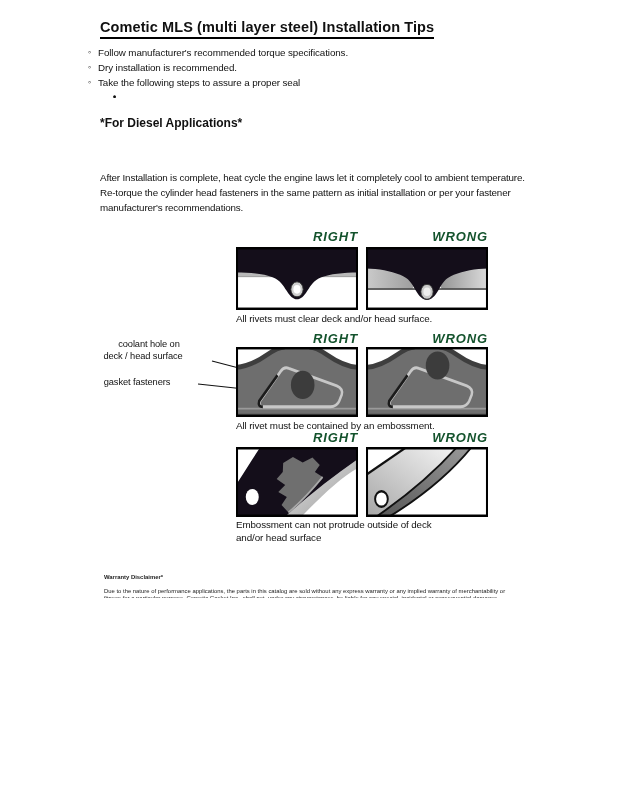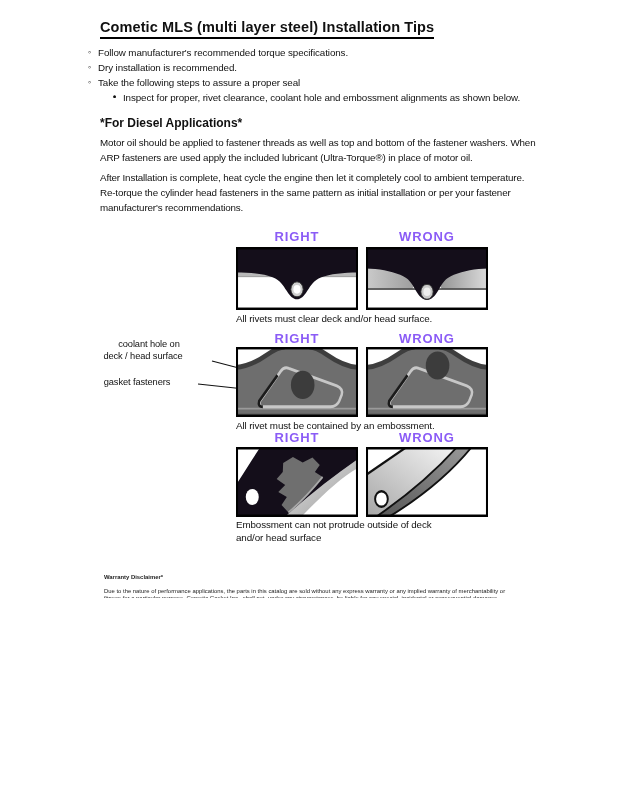--- a/index.html
+++ b/index.html
@@ -7,21 +7,21 @@
         font-family:"Liberation Sans",sans-serif;color:#111;}
   .title{position:absolute;left:100px;top:19px;font-size:14.5px;font-weight:bold;
          letter-spacing:.1px;border-bottom:2px solid #000;padding-bottom:2px;}
   .tips{position:absolute;left:88px;top:45px;width:446px;font-size:9.8px;letter-spacing:-.1px;}
   .tip{position:relative;padding-left:10px;line-height:15px;}
   .tip .mk{position:absolute;left:0;top:0;font-size:9px;}
   .tip.sub{margin-left:25px;}
   .diesel-h{position:absolute;left:100px;top:116px;font-size:12px;font-weight:bold;}
   .para{position:absolute;left:100px;width:436px;margin:0;font-size:9.8px;line-height:15px;letter-spacing:-.15px;}
   .p-a{top:135px}.p-b{top:170px}.p-c{top:216px}
-  .dlabel{position:absolute;font-size:13px;font-weight:600;letter-spacing:.9px;text-align:center;color:#8b5cf6;}
+  .dlabel{position:absolute;font-size:13px;font-weight:600;letter-spacing:.9px;text-align:right;color:#14532d;font-style:italic;}
   .dl-c1{left:236px;width:122px}.dl-c2{left:366px;width:122px}
   .dl-r1{top:229px}.dl-r2{top:331px}.dl-r3{top:430px}
   .dbox{position:absolute;display:block;}
   .dcaption{position:absolute;font-size:9.8px;line-height:12.5px;letter-spacing:-.1px;white-space:nowrap;}
   .cap1{left:236px;top:313px}.cap2{left:236px;top:420px}
   .cap3{left:236px;top:519px;width:215px;white-space:normal;}
   .ann{position:absolute;font-size:9.3px;letter-spacing:-.1px;text-align:center;color:#111;line-height:11px;}
   .ann-c1{left:89px;width:120px;top:339px}
   .ann-c2{left:77px;width:132px;top:351px}
   .ann-g{left:77px;width:120px;top:377px}
@@ -50,27 +50,25 @@
     </div>
     <div class="tip">
       <span class="mk">◦</span>
       <span>Take the following steps to assure a proper seal</span>
     </div>
     <div class="tip sub">
       <span class="mk">•</span>
     </div>
     <div class="tip sub">
       <span class="mk">•</span>
-      <span>Inspect for proper, rivet clearance, coolant hole and embossment alignments as shown below.</span>
     </div>
   </div>
 
   <div class="diesel-h">*For Diesel Applications*</div>
-  <p class="para p-a">Motor oil should be applied to fastener threads as well as top and bottom of the fastener washers. When ARP fasteners are used apply the included lubricant (Ultra-Torque®) in place of motor oil.</p>
-  <p class="para p-b">After Installation is complete, heat cycle the engine then let it completely cool to ambient temperature. Re-torque the cylinder head fasteners in the same pattern as initial installation or per your fastener manufacturer's recommendations.</p>
+  <p class="para p-b">After Installation is complete, heat cycle the engine laws let it completely cool to ambient temperature. Re-torque the cylinder head fasteners in the same pattern as initial installation or per your fastener manufacturer's recommendations.</p>
 
   <div class="dlabel dl-c1 dl-r1">RIGHT</div>
   <div class="dlabel dl-c2 dl-r1">WRONG</div>
 
   <svg class="dbox" style="left:236px;top:247px" width="122" height="63" viewBox="0 0 150 64" preserveAspectRatio="none">
     <rect x="0" y="0" width="150" height="64" fill="#ffffff"></rect>
     <rect x="2" y="29.4" width="146" height="1.2" fill="#8a8a8a"></rect>
     <path d="M2,30 L2,24.6 C18,25 34,27.2 52,30 Z" fill="#b9b9b9"></path>
     <path d="M148,30 L148,24.6 C132,25 116,27.2 98,30 Z" fill="#b9b9b9"></path>
     <path d="M0,0 H150 V25.8 C132,25.8 115,27.3 105,30.8 C95,34.3 92.5,38.8 87.5,44.8 C83.5,50.3 79.5,53.2 75,53.2 C70.5,53.2 66.5,50.3 62.5,44.8 C57.5,38.8 55,34.3 45,30.8 C35,27.3 18,25.8 0,25.8 Z" fill="#140e1a"></path>

